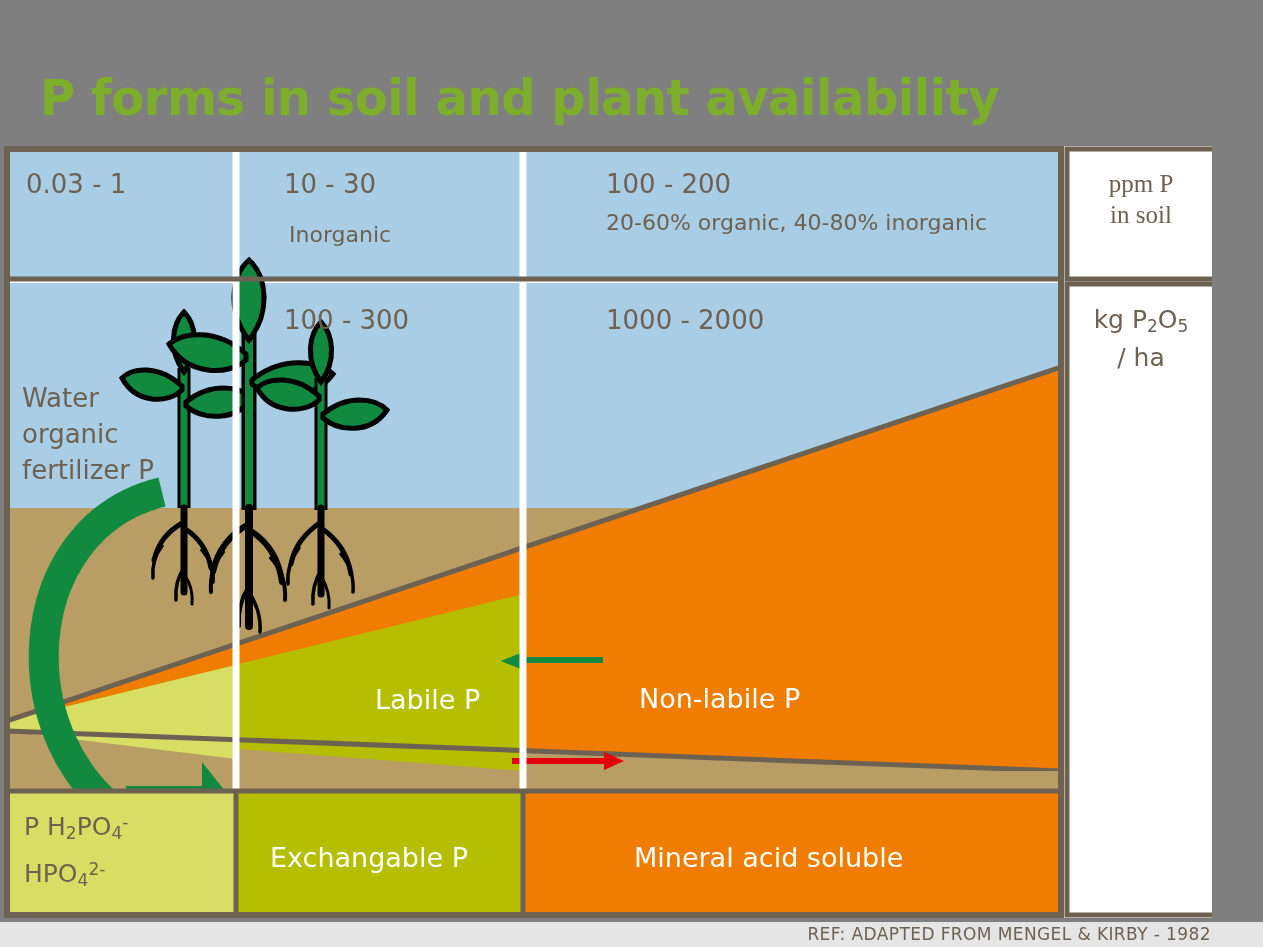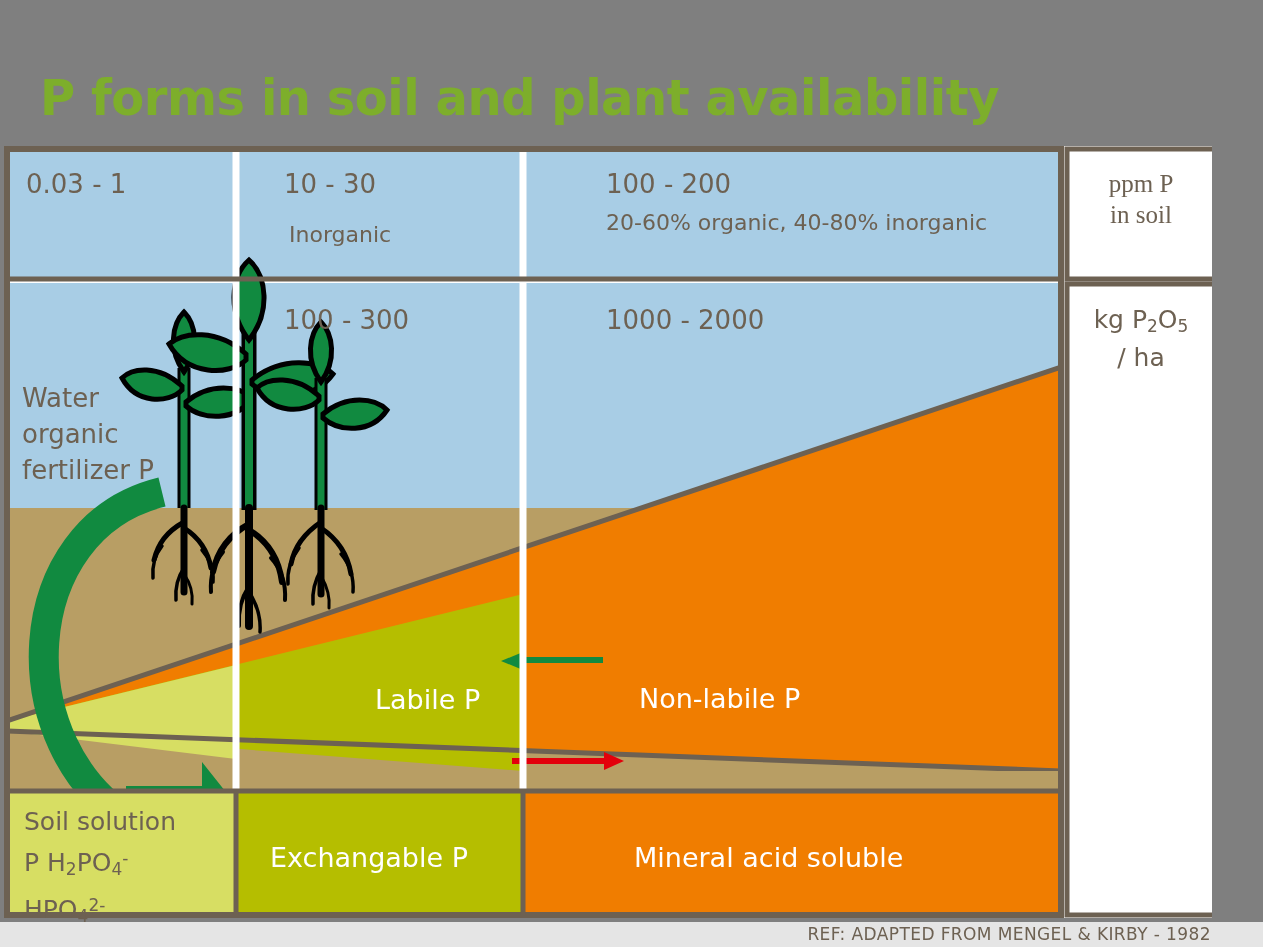--- a/index.html
+++ b/index.html
@@ -218,21 +218,20 @@
     <div class="txt" style="left:18px;top:234px;width:190px;font-size:26px;line-height:36px;">
       <div>Water</div>
       <div>organic</div>
       <div>fertilizer P</div>
     </div>
 
     <div class="txt white-lbl" style="left:355px;top:538px;width:220px;margin-left:16px;">Labile P</div>
     <div class="txt white-lbl" style="left:635px;top:529px;width:300px;margin-top:8px;">Non-labile P</div>
 
     <div class="txt" style="left:20px;top:658px;width:215px;font-size:25px;line-height:36px;">
-      <div>Soil solution</div>
       <div><span>P H</span><sub>2</sub><span>PO</span><sub>4</sub><sup>-</sup></div>
       <div><span>HPO</span><sub>4</sub><sup>2-</sup></div>
     </div>
 
     <div class="txt white-lbl" style="left:266px;top:696px;width:260px;">Exchangable P</div>
 
     <div class="txt white-lbl" style="left:630px;top:696px;width:400px;">Mineral acid soluble</div>
 
   </div>
 

